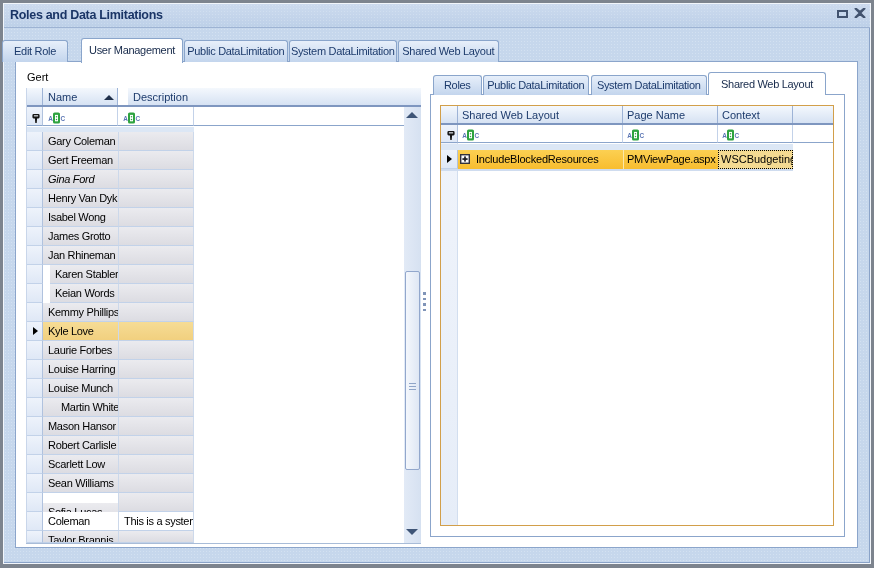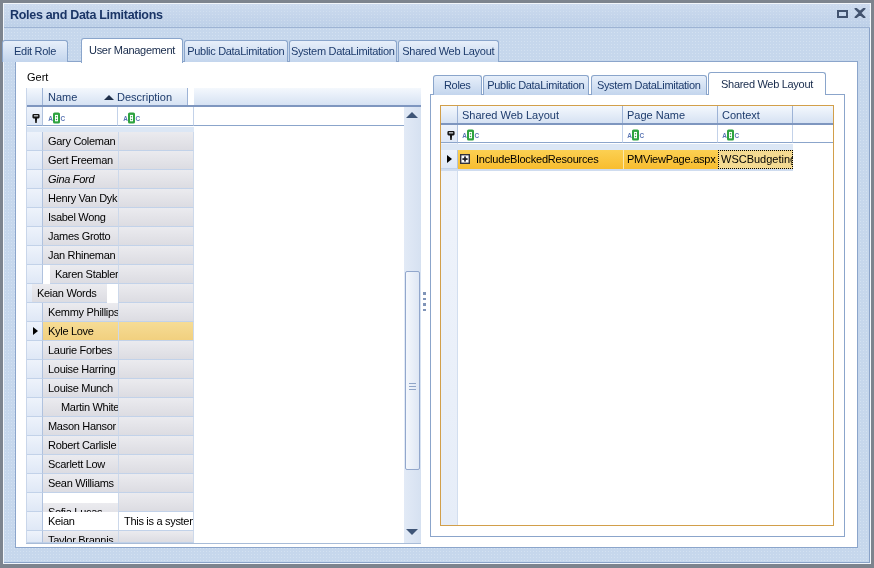--- a/index.html
+++ b/index.html
@@ -33,21 +33,21 @@
 </svg>
 <div class="page" style="left:15px;top:61px;width:843px;height:487px"></div>
 <div class="tab" style="left:2px;top:40px;width:66px;height:22px;line-height:21px">Edit Role</div>
 <div class="tab on" style="left:81px;top:38px;width:102px;height:25px;line-height:23px">User Management</div>
 <div class="tab" style="left:184px;top:40px;width:103.5px;height:22px;line-height:21px">Public DataLimitation</div>
 <div class="tab" style="left:289px;top:40px;width:107.5px;height:22px;line-height:21px">System DataLimitation</div>
 <div class="tab" style="left:398px;top:40px;width:100.5px;height:22px;line-height:21px">Shared Web Layout</div>
 <div class="abs" style="left:27px;top:71px;font-size:11px">Gert</div>
 <div class="hcell" style="left:26px;top:88px;width:17px;height:17px"></div>
 <div class="hcell" style="left:43px;top:88px;width:75px;height:17px;line-height:17px;padding-left:5px">Name</div>
-<div class="hcell" style="left:112px;top:88px;width:76px;height:17px;line-height:17px;padding-left:5px">Description</div>
+<div class="hcell" style="left:128px;top:88px;width:76px;height:17px;line-height:17px;padding-left:5px">Description</div>
 <div class="hcell" style="left:194px;top:88px;width:227px;height:17px;border-right:none"></div>
 <div class="abs" style="left:103.5px;top:94.5px;width:0;height:0;border-bottom:5.5px solid #20304a;border-left:5px solid transparent;border-right:5px solid transparent"></div>
 <div class="abs" style="left:26px;top:105px;width:395px;height:2px;background:#7e96bf"></div>
 <div class="ind" style="left:26px;top:107px;width:17px;height:19px;border-bottom:1px solid #8ba5cb"></div>
 <div class="fcell" style="left:43px;top:107px;width:75px;height:19px;border-bottom:1px solid #8ba5cb"></div>
 <div class="fcell" style="left:118px;top:107px;width:76px;height:19px;border-bottom:1px solid #8ba5cb"></div>
 <div class="abs" style="left:194px;top:107px;width:210px;height:19px;background:#fff;border-bottom:1px solid #8ba5cb"></div>
 <svg class="abs" style="left:31.5px;top:113.5px" width="8" height="9" viewBox="0 0 8 9">
 <path d="M1.6 0 L6.4 0 Q7.6 0 7.6 1.4 L7.6 3.1 Q7.6 4.5 6.4 4.5 L5.1 4.5 L4.7 9 L3.3 9 L2.9 4.5 L1.6 4.5 Q0.4 4.5 0.4 3.1 L0.4 1.4 Q0.4 0 1.6 0 Z" fill="#141414"></path>
 <rect x="1.9" y="1.3" width="4.2" height="1.1" fill="#eef2f8"></rect>
@@ -87,21 +87,21 @@
 <div class="ind" style="left:26px;top:227px;width:17px;height:19px"></div>
 <div class="row" style="left:43px;top:227px;width:75px;height:19px;line-height:19px;padding-left:5px;">James Grotto</div>
 <div class="row" style="left:118px;top:227px;width:76px;height:19px;line-height:19px;padding-left:5px;border-left:1px solid #ccd8ea;border-right:1px solid #cdd9eb;"></div>
 <div class="ind" style="left:26px;top:246px;width:17px;height:19px"></div>
 <div class="row" style="left:43px;top:246px;width:75px;height:19px;line-height:19px;padding-left:5px;">Jan Rhineman</div>
 <div class="row" style="left:118px;top:246px;width:76px;height:19px;line-height:19px;padding-left:5px;border-left:1px solid #ccd8ea;border-right:1px solid #cdd9eb;"></div>
 <div class="ind" style="left:26px;top:265px;width:17px;height:19px"></div>
 <div class="row" style="left:43px;top:265px;width:75px;height:19px;line-height:19px;padding-left:5px;margin-left:7px;">Karen Stabler</div>
 <div class="row" style="left:118px;top:265px;width:76px;height:19px;line-height:19px;padding-left:5px;border-left:1px solid #ccd8ea;border-right:1px solid #cdd9eb;"></div>
 <div class="ind" style="left:26px;top:284px;width:17px;height:19px"></div>
-<div class="row" style="left:32px;top:284px;width:75px;height:19px;line-height:19px;padding-left:5px;">Keian Words</div>
+<div class="row" style="left:50px;top:284px;width:75px;height:19px;line-height:19px;padding-left:5px;">Keian Words</div>
 <div class="row" style="left:118px;top:284px;width:76px;height:19px;line-height:19px;padding-left:5px;border-left:1px solid #ccd8ea;border-right:1px solid #cdd9eb;"></div>
 <div class="ind" style="left:26px;top:303px;width:17px;height:19px"></div>
 <div class="row" style="left:43px;top:303px;width:75px;height:19px;line-height:19px;padding-left:5px;">Kemmy Phillips</div>
 <div class="row" style="left:118px;top:303px;width:76px;height:19px;line-height:19px;padding-left:5px;border-left:1px solid #ccd8ea;border-right:1px solid #cdd9eb;"></div>
 <div class="ind" style="left:26px;top:322px;width:17px;height:19px"></div>
 <div class="row" style="left:43px;top:322px;width:75px;height:19px;line-height:19px;padding-left:5px;background:linear-gradient(180deg,#f6dc95,#f1d07f)">Kyle Love</div>
 <div class="row" style="left:118px;top:322px;width:76px;height:19px;line-height:19px;padding-left:5px;border-left:1px solid #ccd8ea;border-right:1px solid #cdd9eb;background:linear-gradient(180deg,#f6dc95,#f1d07f)"></div>
 <div class="abs" style="left:33px;top:327px;width:0;height:0;border-left:5.5px solid #000;border-top:4.5px solid transparent;border-bottom:4.5px solid transparent"></div>
 <div class="ind" style="left:26px;top:341px;width:17px;height:19px"></div>
 <div class="row" style="left:43px;top:341px;width:75px;height:19px;line-height:19px;padding-left:5px;">Laurie Forbes</div>
@@ -124,21 +124,21 @@
 <div class="ind" style="left:26px;top:455px;width:17px;height:19px"></div>
 <div class="row" style="left:43px;top:455px;width:75px;height:19px;line-height:19px;padding-left:5px;">Scarlett Low</div>
 <div class="row" style="left:118px;top:455px;width:76px;height:19px;line-height:19px;padding-left:5px;border-left:1px solid #ccd8ea;border-right:1px solid #cdd9eb;"></div>
 <div class="ind" style="left:26px;top:474px;width:17px;height:19px"></div>
 <div class="row" style="left:43px;top:474px;width:75px;height:19px;line-height:19px;padding-left:5px;">Sean Williams</div>
 <div class="row" style="left:118px;top:474px;width:76px;height:19px;line-height:19px;padding-left:5px;border-left:1px solid #ccd8ea;border-right:1px solid #cdd9eb;"></div>
 <div class="ind" style="left:26px;top:493px;width:17px;height:19px"></div>
 <div class="row" style="left:43px;top:503px;width:75px;height:19px;line-height:19px;padding-left:5px;">Sofia Lucas</div>
 <div class="row" style="left:118px;top:493px;width:76px;height:19px;line-height:19px;padding-left:5px;border-left:1px solid #ccd8ea;border-right:1px solid #cdd9eb;"></div>
 <div class="ind" style="left:26px;top:512px;width:17px;height:19px"></div>
-<div class="row" style="left:43px;top:512px;width:75px;height:19px;line-height:19px;padding-left:5px;background:#fff">Keian</div>
+<div class="row" style="left:43px;top:512px;width:75px;height:19px;line-height:19px;padding-left:5px;background:#fff">Coleman</div>
 <div class="row" style="left:118px;top:512px;width:76px;height:19px;line-height:19px;padding-left:5px;border-left:1px solid #ccd8ea;border-right:1px solid #cdd9eb;background:#fff">This is a system user</div>
 <div class="ind" style="left:26px;top:531px;width:17px;height:12px"></div>
 <div class="row" style="left:43px;top:531px;width:75px;height:12px;line-height:19px;padding-left:5px;">Taylor Brannis</div>
 <div class="row" style="left:118px;top:531px;width:76px;height:12px;line-height:19px;padding-left:5px;border-left:1px solid #ccd8ea;border-right:1px solid #cdd9eb;"></div>
 <div class="abs" style="left:26px;top:88px;width:1px;height:455px;background:#c9d6ea"></div>
 <div class="abs" style="left:26px;top:543px;width:395px;height:1px;background:#a8bcd8"></div>
 <div class="abs" style="left:404px;top:107px;width:16.5px;height:436px;background:linear-gradient(90deg,#e2eaf6,#d6e1f1)"></div>
 <div class="abs" style="left:405.5px;top:112px;width:0;height:0;border-bottom:6.5px solid #3e5577;border-left:6.5px solid transparent;border-right:6.5px solid transparent"></div>
 <div class="abs" style="left:405.5px;top:528.5px;width:0;height:0;border-top:6.5px solid #3e5577;border-left:6.5px solid transparent;border-right:6.5px solid transparent"></div>
 <div class="abs" style="left:404.5px;top:271px;width:15.5px;height:199px;background:linear-gradient(90deg,#f4f7fc,#dfe7f4);border:1px solid #92a7cc;border-radius:2px"></div>

